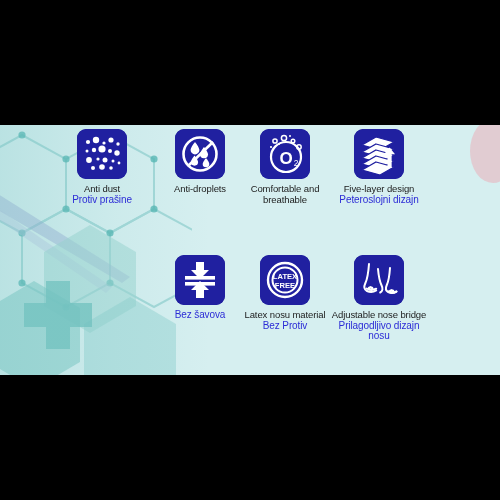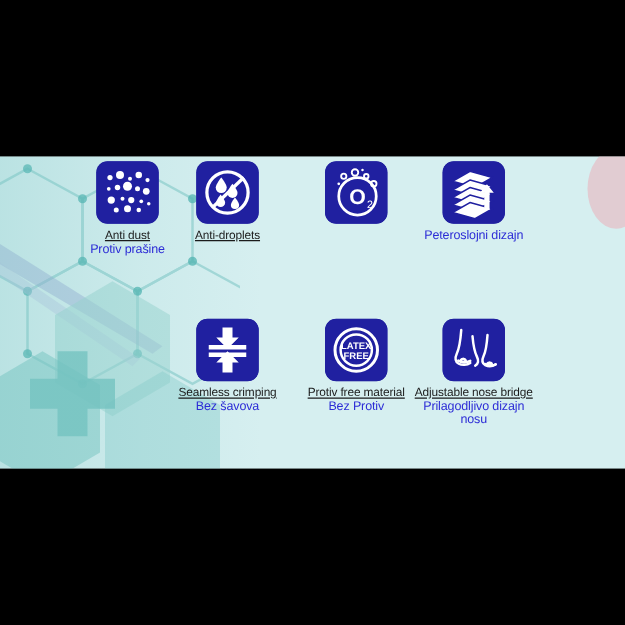--- a/index.html
+++ b/index.html
@@ -14,25 +14,25 @@
   #pinkblob{right:-16px;top:-6px;width:46px;height:64px;border-radius:50%;
             background:#e3c6cc;opacity:.85;}
   #fade{left:0;top:0;width:210px;height:250px;
         background:linear-gradient(90deg,rgba(122,197,196,.30) 0%,rgba(122,197,196,.10) 55%,rgba(122,197,196,0) 100%);}
 
   
   #grid{position:absolute;left:54px;top:0;width:400px;height:250px;}
   .cell{position:absolute;width:96px;text-align:center;}
   .r1{top:4px;}
   .r2{top:130px;}
-  .c1{left:0;}  .c2{left:80px;} .c3{left:183px;} .c4{left:277px;}
+  .c1{left:0;}  .c2{left:98px;} .c3{left:183px;} .c4{left:277px;}
 
   .tile{width:50px;height:50px;border-radius:9px;background:#2020a0;
         margin:0 auto 5px auto;display:block;}
-  .en{font-size:9.5px;line-height:10.6px;color:#1b1b1b;letter-spacing:-.1px;text-decoration:underline;}
+  .en{font-size:9.5px;line-height:10.6px;color:#1b1b1b;letter-spacing:-.1px;}
   .sr{font-size:10px;line-height:10.6px;color:#2c2cd6;letter-spacing:-.1px;}
 </style>
 </head>
 <body>
 
 <div id="stage">
 
   <div id="panel">
 
     <svg class="deco" id="hexart" viewBox="0 0 230 262">
@@ -127,61 +127,62 @@
               <circle cx="24" cy="9" r="2.6"></circle>
             <circle cx="33" cy="12" r="1.8"></circle>
               <circle cx="39" cy="18" r="2.2"></circle>
           </g>
           <g fill="#fff">
               <circle cx="11" cy="18" r="1.1"></circle>
               <circle cx="19" cy="15" r="1"></circle>
               <circle cx="30" cy="7" r="1"></circle>
             </g>
         </svg>
+        <div class="en">Comfortable and breathable</div>
       </div>
 
       <div class="cell r1 c4">
         <svg class="tile" viewBox="0 0 50 50">
           <rect width="50" height="50" rx="9" fill="#2020a0"></rect>
           <g fill="#fff" stroke="#2020a0" stroke-width="1.2">
             <polygon points="22,8 40,13 26,21 8,16"></polygon>
             <polygon points="22,15 40,20 26,28 8,23"></polygon>
             <polygon points="22,21 40,26 26,34 8,29"></polygon>
             <polygon points="22,27 40,32 26,40 8,35"></polygon>
             <polygon points="22,33 40,38 26,46 8,41"></polygon>
           </g>
           <path d="M38 42 v-16 h-4 l6.5 -8 l6.5 8 h-4 v16 z" fill="#fff" transform="translate(-4,-2) scale(.85) translate(6,6)"></path>
         </svg>
+        <div class="en">Five-layer design</div>
         <div class="sr">Peteroslojni dizajn</div>
       </div>
 
 
       <div class="cell r2 c2">
         <svg class="tile" viewBox="0 0 50 50">
           <rect width="50" height="50" rx="9" fill="#2020a0"></rect>
           <g fill="#fff">
             <path d="M21 7 h8 v8 h5 l-9 9 l-9 -9 h5 z"></path>
             <rect x="10" y="21" width="30" height="3.6"></rect>
             <rect x="10" y="27" width="30" height="3.6"></rect>
             <path d="M21 43 h8 v-8 h5 l-9 -9 l-9 9 h5 z"></path>
           </g>
         </svg>
-        <div class="en">Seamless crimping</div>
         <div class="sr">Bez šavova</div>
       </div>
 
       <div class="cell r2 c3">
         <svg class="tile" viewBox="0 0 50 50">
           <rect width="50" height="50" rx="9" fill="#2020a0"></rect>
           <circle cx="25" cy="25" r="17" fill="none" stroke="#fff" stroke-width="2.4"></circle>
           <circle cx="25" cy="25" r="12.5" fill="none" stroke="#fff" stroke-width="2"></circle>
           <text x="25" y="24" font-family="Liberation Sans, sans-serif" font-size="7.6" font-weight="bold" fill="#fff" text-anchor="middle">LATEX</text>
           <text x="25" y="32.5" font-family="Liberation Sans, sans-serif" font-size="7.6" font-weight="bold" fill="#fff" text-anchor="middle">FREE</text>
         </svg>
-        <div class="en">Protiv free material</div>
+        <div class="en">Latex nosu material</div>
         <div class="sr">Bez Protiv</div>
       </div>
 
       <div class="cell r2 c4">
         <svg class="tile" viewBox="0 0 50 50">
           <rect width="50" height="50" rx="9" fill="#2020a0"></rect>
           <g fill="none" stroke="#fff" stroke-width="2" stroke-linecap="round" stroke-linejoin="round">
             <path d="M15 9 c-0.6 8 -1.2 14 -3.6 19 c-1.6 3.4 -1.2 6.6 1.6 8 c2.6 1.3 6.6 1.1 9.2 -0.6"></path>
             <path d="M12.6 33.5 c2.6 1.6 6.6 1.7 9.6 0.2"></path>
             <path d="M16.5 32.2 a2 1.2 0 1 0 0.1 0"></path>

